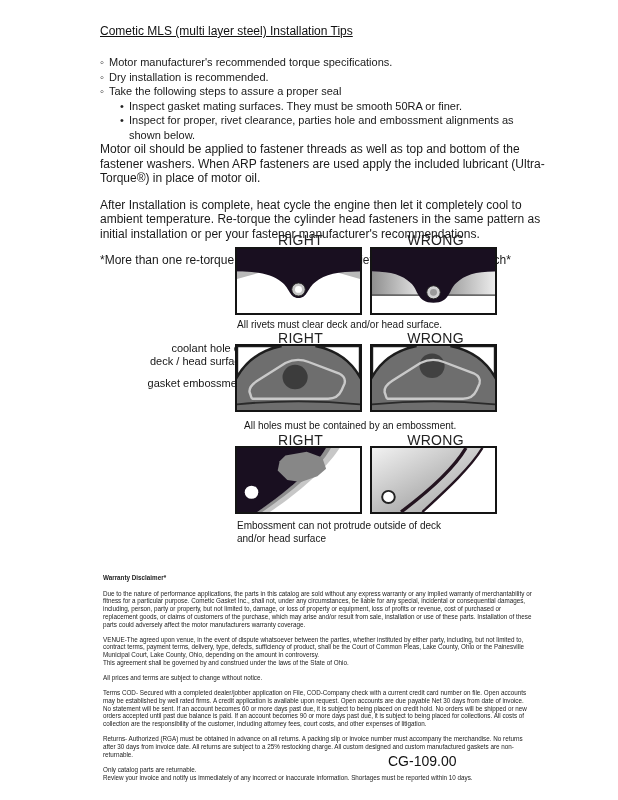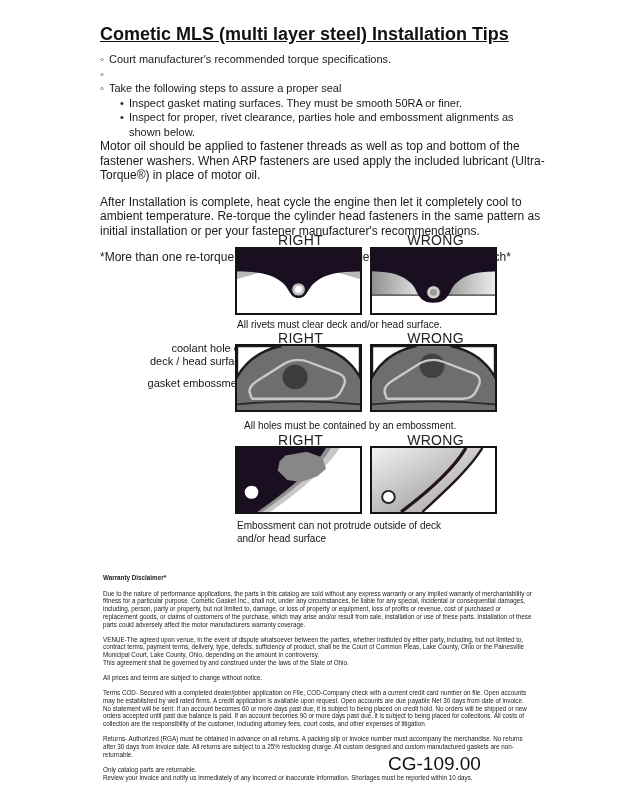--- a/index.html
+++ b/index.html
@@ -1,56 +1,57 @@
 <!DOCTYPE html>
 <html><head>
 <meta charset="utf-8">
 <style>
   html,body{margin:0;padding:0;background:#ffffff;}
   .page{position:relative;width:618px;height:800px;background:#ffffff;overflow:hidden;
         font-family:"Liberation Sans", sans-serif;color:#1a1a1a;}
   
   .top{padding-top:24px;margin-left:100px;width:448px;}
-  .title{font-size:18px;font-weight:bold;text-decoration:underline;margin:0 0 7px 0;color:#111;}
+  .title{font-size:12px;font-weight:normal;text-decoration:underline;margin:0 0 17px 0;color:#111;}
   .tips{list-style:none;margin:0;padding:0;font-size:11px;line-height:14.5px;}
   .tips li{display:flex;}
   .tips li .mk{width:9px;flex:0 0 9px;text-align:left;color:#222;}
   .tips li.sub{margin-left:20px;}
   .tips li.sub .mk{width:9px;flex:0 0 9px;}
   .diesel-h{font-size:12.5px;font-weight:bold;margin:15px 0 7px 0;color:#111;}
   .para{font-size:12px;line-height:14.5px;margin:0 0 12px 0;}
   
   .diagram-area{position:absolute;left:0;top:230px;width:516px;height:350px;}
   .dg-label{position:absolute;width:131px;text-align:center;font-size:14px;color:#222;letter-spacing:.3px;}
   .dbox{position:absolute;width:123px;height:64px;border:2px solid #141414;background:#fff;}
   .dbox svg{display:block;width:123px;height:64px;}
   .caption{position:absolute;font-size:10px;line-height:13px;color:#161616;}
   .pre{white-space:pre-line;}
   .side-lbl{position:absolute;left:118px;width:128px;text-align:right;font-size:11px;line-height:12.5px;color:#161616;}
   .leaders{position:absolute;left:246px;top:135px;width:60px;height:30px;}
   
   .disclaimer{position:absolute;left:103px;top:574px;width:429px;font-size:6.3px;line-height:7.7px;color:#222;}
   .disclaimer .dh{font-weight:bold;margin:0 0 8px 0;}
   .disclaimer p{margin:0 0 7.5px 0;}
-  .footer-code{position:absolute;left:388px;top:753px;font-size:19px;color:#111;text-align:center;}
+  .footer-code{position:absolute;left:388px;top:753px;font-size:14px;color:#111;text-align:center;}
 </style>
 </head>
 <body>
 
 <div class="page">
 
   <div class="top">
     <h1 class="title">Cometic MLS (multi layer steel) Installation Tips</h1>
     <ul class="tips">
       <li>
           <span class="mk">◦</span>
-          <span>Court manufacturer's recommended torque specifications.</span>
+          <span>Motor manufacturer's recommended torque specifications.</span>
         </li>
       <li>
           <span class="mk">◦</span>
+          <span>Dry installation is recommended.</span>
         </li>
       <li>
           <span class="mk">◦</span>
           <span>Take the following steps to assure a proper seal</span>
         </li>
       <li class="sub">
           <span class="mk">•</span>
           <span>Inspect gasket mating surfaces.  They must be smooth 50RA or finer.</span>
         </li>
       <li class="sub">

